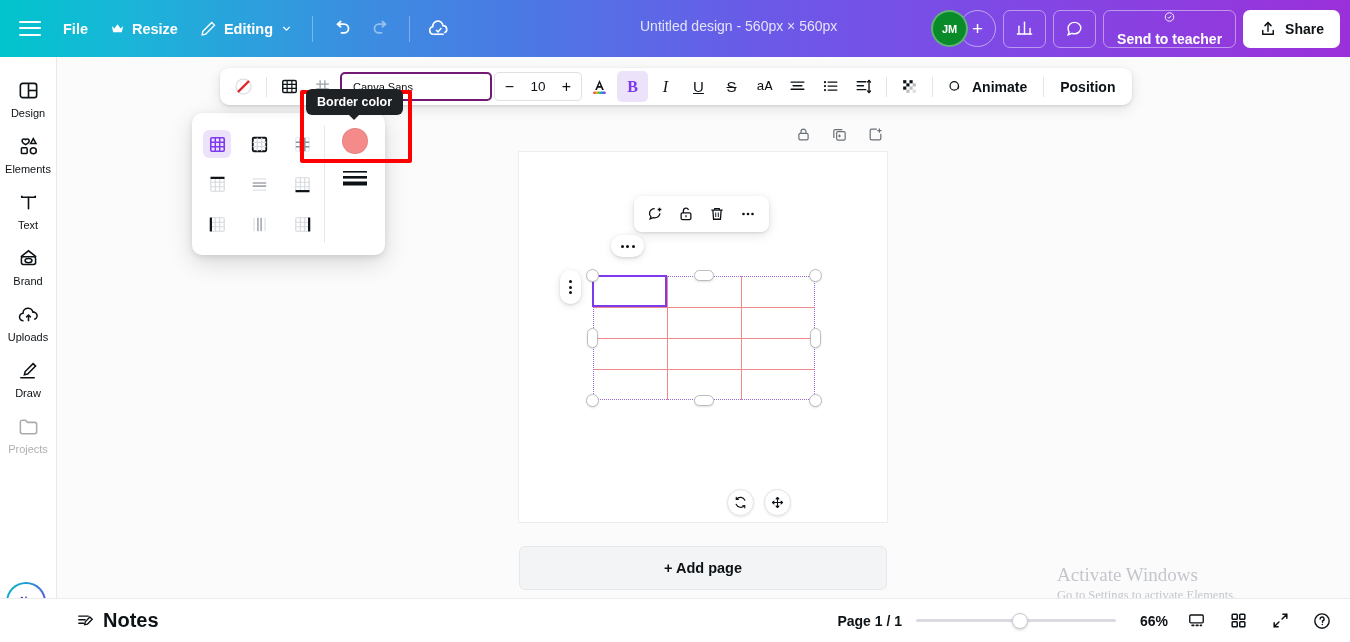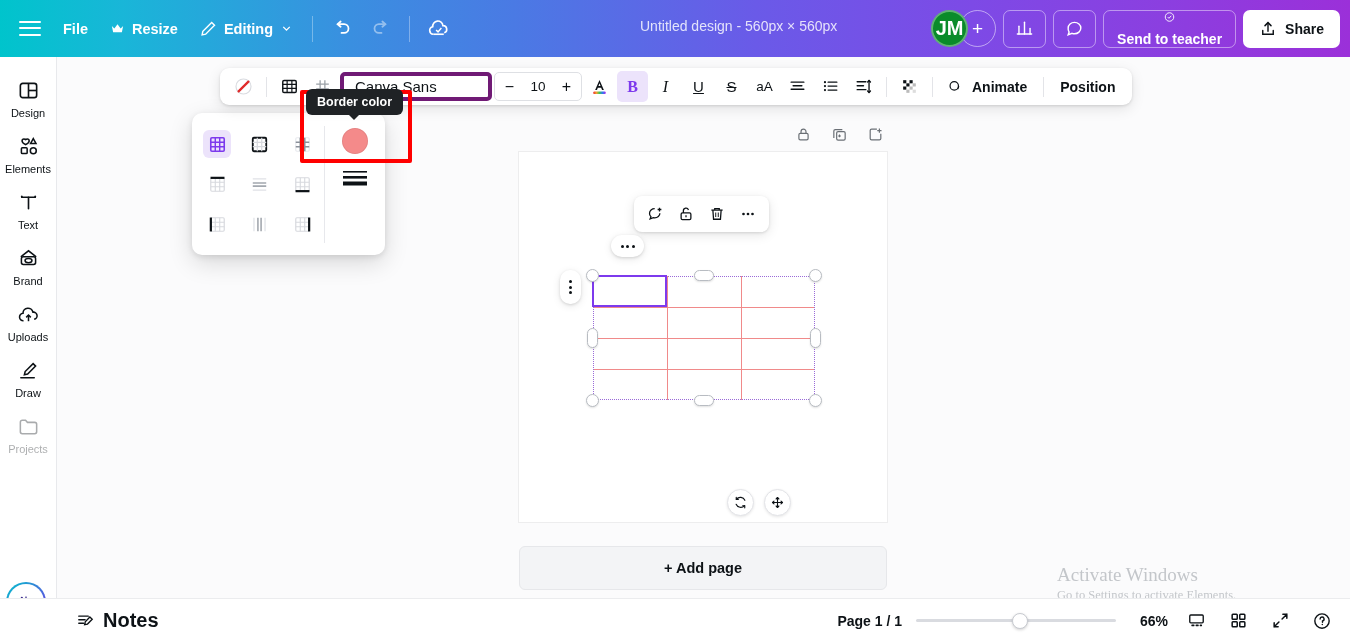--- a/index.html
+++ b/index.html
@@ -40,21 +40,21 @@
     position:absolute; left: 640px; top: 18px;
     color: rgba(255,255,255,.82); font-size: 14px; white-space: nowrap;
   }
   .tb-right {
     position:absolute; right: 10px; top: 0; height: 57px;
     display:flex; align-items:center; gap: 7px;
   }
   .avatar-group { display:flex; align-items:center; }
   .avatar {
     width: 37px; height: 37px; border-radius: 50%;
-    background: #0a8b2a; color:#fff; font-size: 20px; font-weight: bold;
+    background: #0a8b2a; color:#fff; font-size: 11px; font-weight: bold;
     display:flex; align-items:center; justify-content:center;
     border: 2px solid rgba(255,255,255,.35);
     position: relative; z-index: 2; cursor:pointer;
   }
   .avatar-add {
     width: 37px; height: 37px; border-radius: 50%;
     border: 1.5px solid rgba(255,255,255,.5);
     color: #fff; font-size: 19px; display:flex; align-items:center; justify-content:center;
     margin-left: -9px; cursor:pointer;
   }
@@ -99,23 +99,23 @@
     box-shadow: 0 1px 3px rgba(0,0,0,.12), 0 4px 14px rgba(0,0,0,.10);
     display:flex; align-items:center; padding: 0 8px; gap: 2px; z-index: 5;
   }
   .tbi {
     width:31px; height:31px; border-radius:5px; cursor:pointer;
     display:flex; align-items:center; justify-content:center; color:#0d1216;
   }
   .tbi.active { background:#ece3fb; }
   .tsep { width:1px; height:20px; background:#e3e4e8; margin:0 5px; }
   .font-box {
-    height:29px; border:4px solid #701a75; border-radius:5px;
+    height:29px; border:2px solid #701a75; border-radius:5px;
     display:flex; align-items:center; padding: 0 11px;
-    font-size: 15px; color:#0d1216; min-width:152px; cursor:pointer;
+    font-size: 11px; color:#0d1216; min-width:152px; cursor:pointer;
   }
   .size-box {
     height:29px; border:1px solid #dee0e4; border-radius:5px;
     display:flex; align-items:center; gap:2px; padding: 0 5px; cursor:default;
   }
   .size-box .sbtn { width:19px; text-align:center; font-size:16px; color:#0d1216; cursor:pointer; line-height:1;}
   .size-box .sval { width:34px; text-align:center; font-size:13.5px; color:#0d1216; }
   .tlabel { font-size:14px; font-weight:bold; color:#0d1216; padding: 0 9px; cursor:pointer; white-space:nowrap;}
 
   
@@ -606,21 +606,21 @@
     <div class="tbi">
       <span style="font-style:italic;font-size:16px;font-family:'Liberation Serif',serif;">I</span>
     </div>
     <div class="tbi">
       <span style="text-decoration:underline;font-size:15px;">U</span>
     </div>
     <div class="tbi">
       <span style="text-decoration:line-through;font-size:15px;">S</span>
     </div>
     <div class="tbi">
-      <span style="font-size:13.5px;">aA</span>
+      <span style="font-size:13.5px;font-family:Liberation Mono, monospace;">aA</span>
     </div>
 
     <div class="tbi">
       <svg width="19" height="19" viewBox="0 0 24 24" stroke="#0d1216" stroke-width="1.8" stroke-linecap="round">
         <path d="M4 6.5h16M6.5 11h11M4 15.5h16"></path>
       </svg>
     </div>
     <div class="tbi">
       <svg width="19" height="19" viewBox="0 0 24 24">
         <circle cx="5" cy="6.5" r="1.4" fill="#0d1216"></circle>

